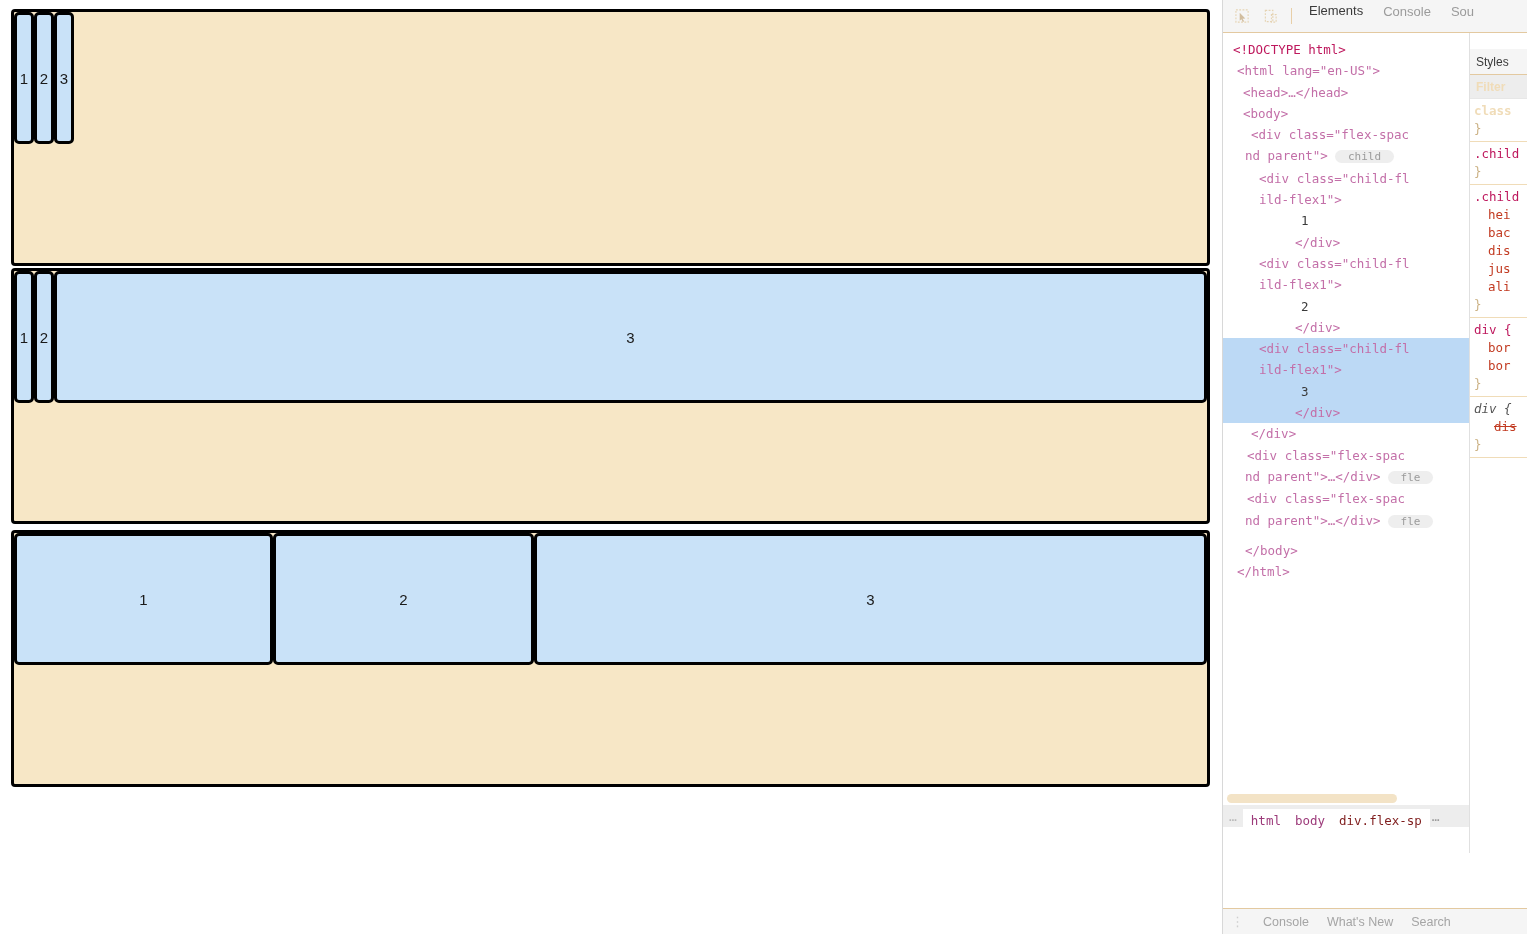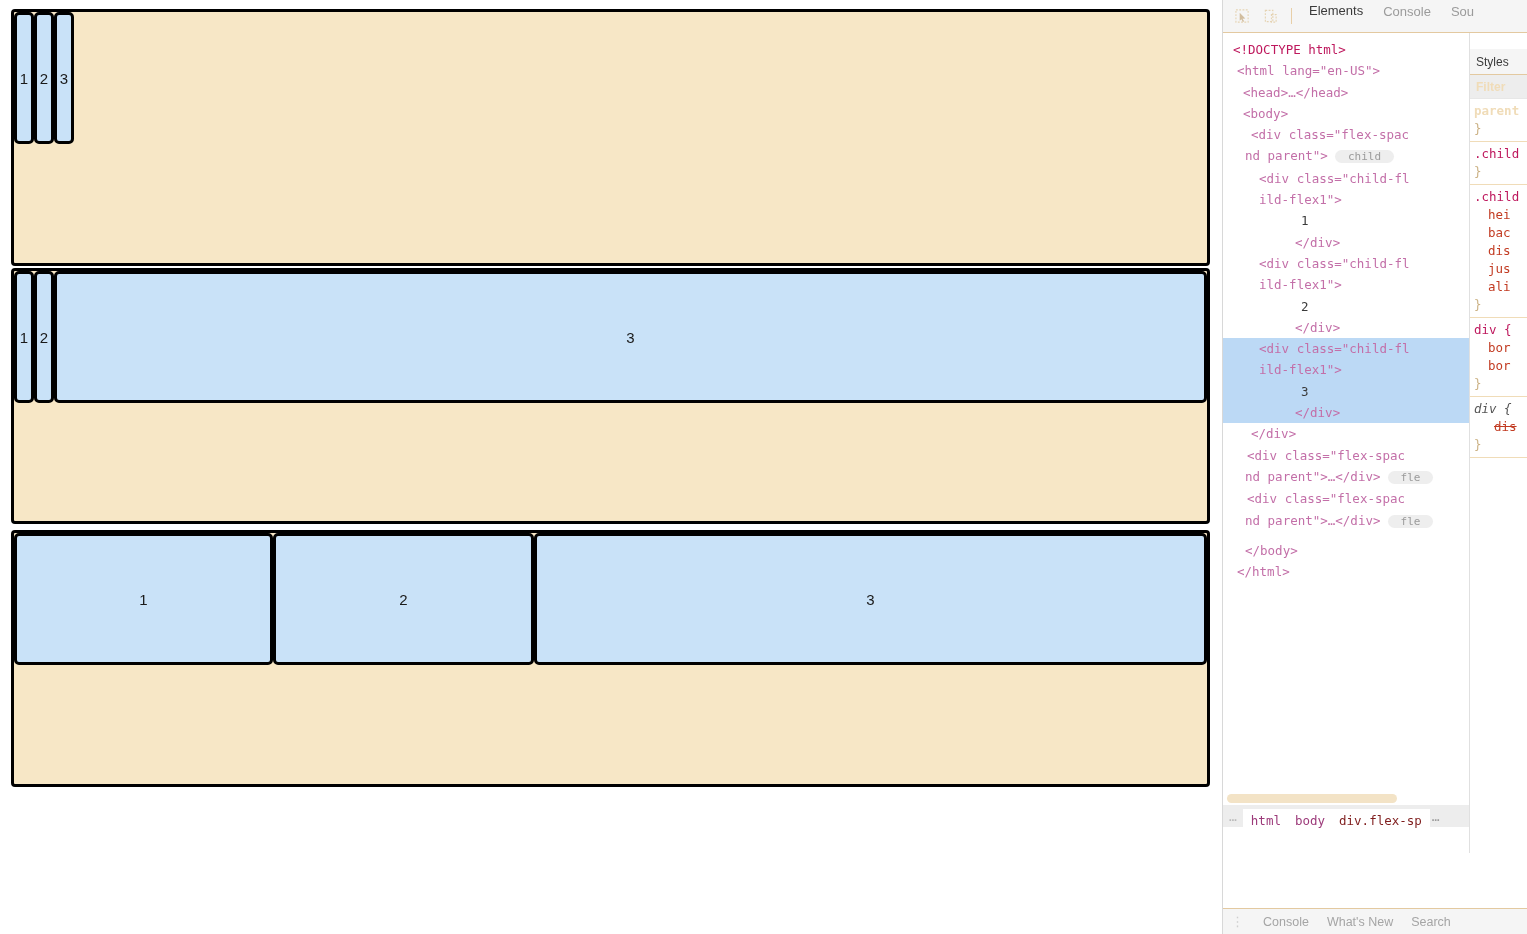--- a/index.html
+++ b/index.html
@@ -291,21 +291,21 @@
         </div>
 
       <div class="styles-pane">
         <div class="styles-tabbar">
           <span>Styles</span>
         </div>
         <div class="filter-row">
           <span>Filter</span>
         </div>
         <div id="styles-rules">
-            <div class="css-rule"><span class="sel-name ghost">parent</span><span class="brace" style="display: block;">}</span></div>
+            <div class="css-rule"><span class="sel-name ghost">class</span><span class="brace" style="display: block;">}</span></div>
             <div class="css-rule"><span class="sel-name">.child</span><span class="brace" style="display: block;">}</span></div>
             <div class="css-rule"><span class="sel-name">.child</span><span class="prop">hei</span><span class="prop">bac</span><span class="prop">dis</span><span class="prop">jus</span><span class="prop">ali</span><span class="brace" style="display: block;">}</span></div>
             <div class="css-rule"><span class="sel-name">div {</span><span class="prop">bor</span><span class="prop">bor</span><span class="brace" style="display: block;">}</span></div>
             <div class="css-rule"><span class="sel-name ital">div {</span><span class="prop struck">dis</span><span class="brace" style="display: block;">}</span></div>
           </div>
       </div>
 
       <div class="hscroll-wrap">
         <div class="hscroll"></div>
       </div>

